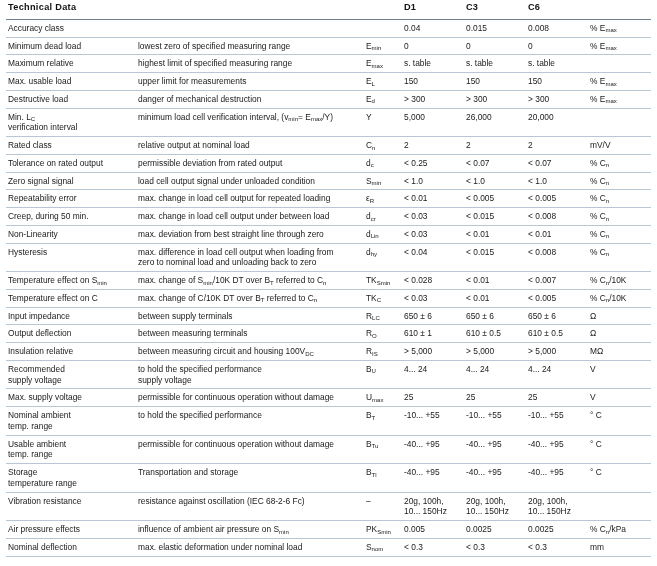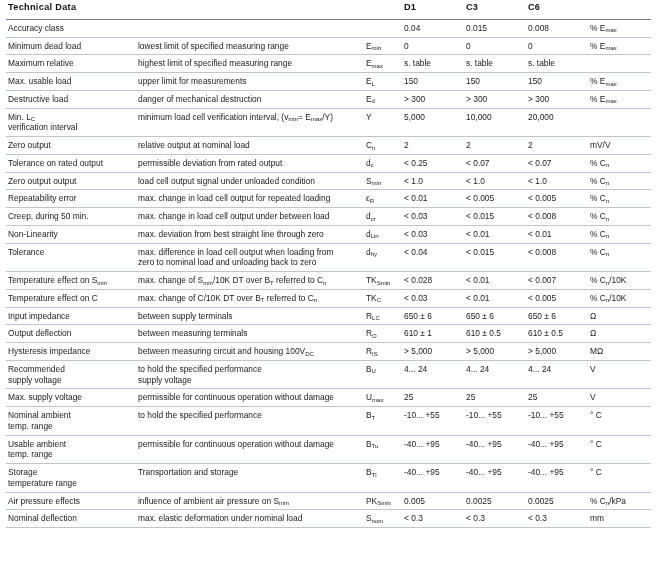--- a/index.html
+++ b/index.html
@@ -106,21 +106,21 @@
           <td>Accuracy class</td>
           <td></td>
           <td class="sym"></td>
           <td class="nowrap">0.04</td>
           <td class="nowrap">0.015</td>
           <td class="nowrap">0.008</td>
           <td class="unit">% E<sub>max</sub></td>
         </tr>
         <tr>
           <td>Minimum dead load</td>
-          <td>lowest limit of specified measuring range</td>
+          <td>lowest zero of specified measuring range</td>
           <td class="sym">E<sub>min</sub></td>
           <td class="nowrap">0</td>
           <td class="nowrap">0</td>
           <td class="nowrap">0</td>
           <td class="unit">% E<sub>max</sub></td>
         </tr>
         <tr>
           <td>Maximum relative</td>
           <td>highest limit of specified measuring range</td>
           <td class="sym">E<sub>max</sub></td>
@@ -145,44 +145,44 @@
           <td class="nowrap">&gt; 300</td>
           <td class="nowrap">&gt; 300</td>
           <td class="nowrap">&gt; 300</td>
           <td class="unit">% E<sub>max</sub></td>
         </tr>
         <tr>
           <td>Min. L<sub>C</sub><br>verification interval</td>
           <td>minimum load cell verification interval, (v<sub>min</sub>= E<sub>max</sub>/Y)</td>
           <td class="sym">Y</td>
           <td class="nowrap">5,000</td>
-          <td class="nowrap">10,000</td>
+          <td class="nowrap">26,000</td>
           <td class="nowrap">20,000</td>
           <td class="unit"></td>
         </tr>
         <tr>
-          <td>Zero output</td>
+          <td>Rated class</td>
           <td>relative output at nominal load</td>
           <td class="sym">C<sub>n</sub></td>
           <td class="nowrap">2</td>
           <td class="nowrap">2</td>
           <td class="nowrap">2</td>
           <td class="unit">mV/V</td>
         </tr>
         <tr>
           <td>Tolerance on rated output</td>
           <td>permissible deviation from rated output</td>
           <td class="sym">d<sub>c</sub></td>
           <td class="nowrap">&lt; 0.25</td>
           <td class="nowrap">&lt; 0.07</td>
           <td class="nowrap">&lt; 0.07</td>
           <td class="unit">% C<sub>n</sub></td>
         </tr>
         <tr>
-          <td>Zero output output</td>
+          <td>Zero signal signal</td>
           <td>load cell output signal under unloaded condition</td>
           <td class="sym">S<sub>min</sub></td>
           <td class="nowrap">&lt; 1.0</td>
           <td class="nowrap">&lt; 1.0</td>
           <td class="nowrap">&lt; 1.0</td>
           <td class="unit">% C<sub>n</sub></td>
         </tr>
         <tr>
           <td>Repeatability error</td>
           <td>max. change in load cell output for repeated loading</td>
@@ -204,21 +204,21 @@
         <tr>
           <td>Non-Linearity</td>
           <td>max. deviation from best straight line through zero</td>
           <td class="sym">d<sub>Lin</sub></td>
           <td class="nowrap">&lt; 0.03</td>
           <td class="nowrap">&lt; 0.01</td>
           <td class="nowrap">&lt; 0.01</td>
           <td class="unit">% C<sub>n</sub></td>
         </tr>
         <tr>
-          <td>Tolerance</td>
+          <td>Hysteresis</td>
           <td>max. difference in load cell output when loading from<br>zero to nominal load and unloading back to zero</td>
           <td class="sym">d<sub>hy</sub></td>
           <td class="nowrap">&lt; 0.04</td>
           <td class="nowrap">&lt; 0.015</td>
           <td class="nowrap">&lt; 0.008</td>
           <td class="unit">% C<sub>n</sub></td>
         </tr>
         <tr>
           <td>Temperature effect on S<sub>min</sub></td>
           <td>max. change of  S<sub>min</sub>/10K DT over B<sub>T</sub> referred to C<sub>n</sub></td>
@@ -249,21 +249,21 @@
         <tr>
           <td>Output deflection</td>
           <td>between measuring terminals</td>
           <td class="sym">R<sub>O</sub></td>
           <td class="nowrap">610 ± 1</td>
           <td class="nowrap">610 ± 0.5</td>
           <td class="nowrap">610 ± 0.5</td>
           <td class="unit">Ω</td>
         </tr>
         <tr>
-          <td>Hysteresis impedance</td>
+          <td>Insulation relative</td>
           <td>between measuring circuit and housing 100V<sub>DC</sub></td>
           <td class="sym">R<sub>IS</sub></td>
           <td class="nowrap">&gt; 5,000</td>
           <td class="nowrap">&gt; 5,000</td>
           <td class="nowrap">&gt; 5,000</td>
           <td class="unit">MΩ</td>
         </tr>
         <tr>
           <td>Recommended<br>supply voltage</td>
           <td>to hold the specified performance<br>supply voltage</td>
@@ -303,20 +303,29 @@
         <tr>
           <td>Storage<br>temperature range</td>
           <td>Transportation and storage</td>
           <td class="sym">B<sub>Tl</sub></td>
           <td class="nowrap">-40... +95</td>
           <td class="nowrap">-40... +95</td>
           <td class="nowrap">-40... +95</td>
           <td class="unit">° C</td>
         </tr>
         <tr>
+          <td>Vibration resistance</td>
+          <td>resistance against oscillation (IEC 68-2-6 Fc)</td>
+          <td class="sym">–</td>
+          <td class="nowrap">20g, 100h,<br>10... 150Hz</td>
+          <td class="nowrap">20g, 100h,<br>10... 150Hz</td>
+          <td class="nowrap">20g, 100h,<br>10... 150Hz</td>
+          <td class="unit"></td>
+        </tr>
+        <tr>
           <td>Air pressure effects</td>
           <td>influence of ambient air pressure on S<sub>min</sub></td>
           <td class="sym">PK<sub>Smin</sub></td>
           <td class="nowrap">0.005</td>
           <td class="nowrap">0.0025</td>
           <td class="nowrap">0.0025</td>
           <td class="unit">% C<sub>n</sub>/kPa</td>
         </tr>
         <tr>
           <td>Nominal deflection</td>

